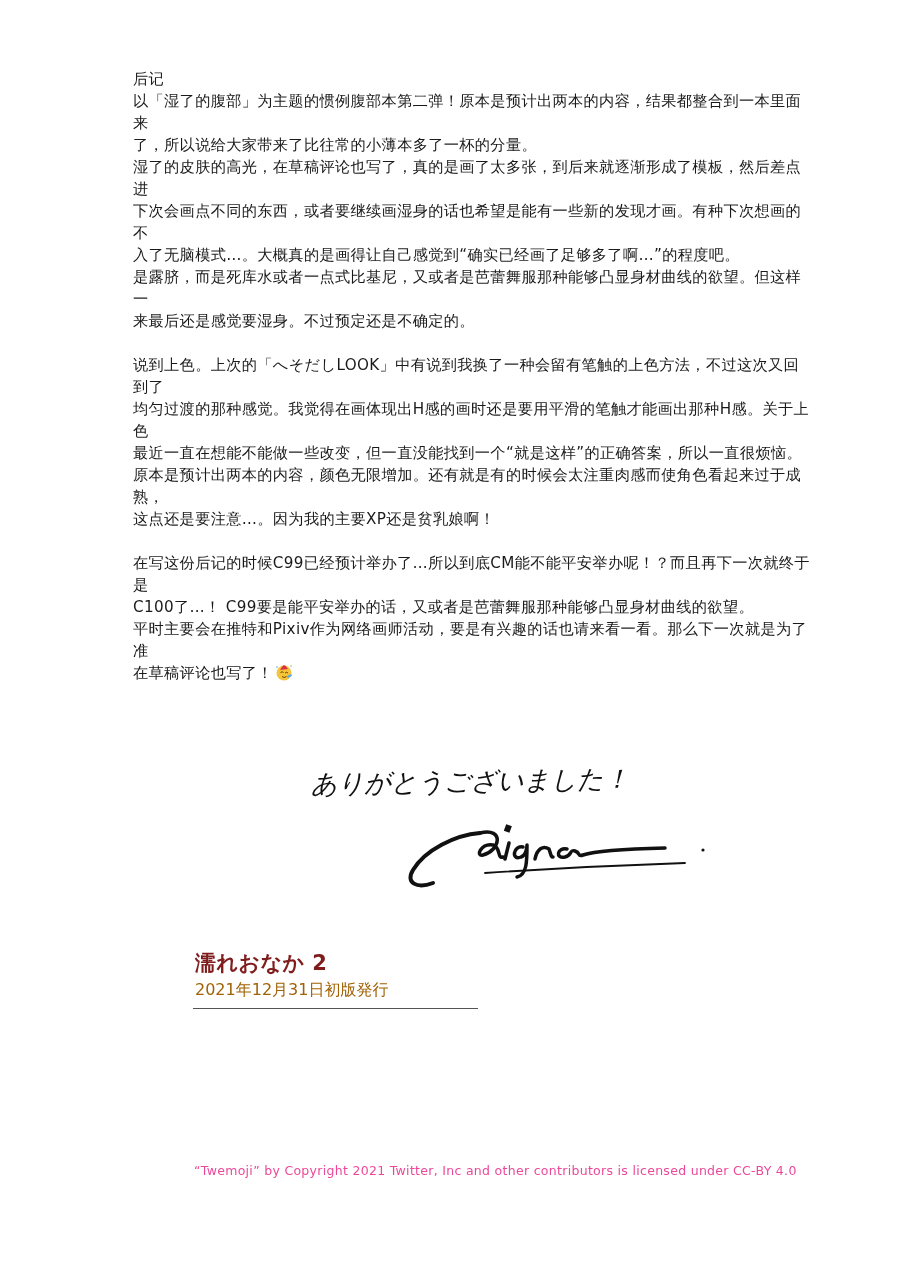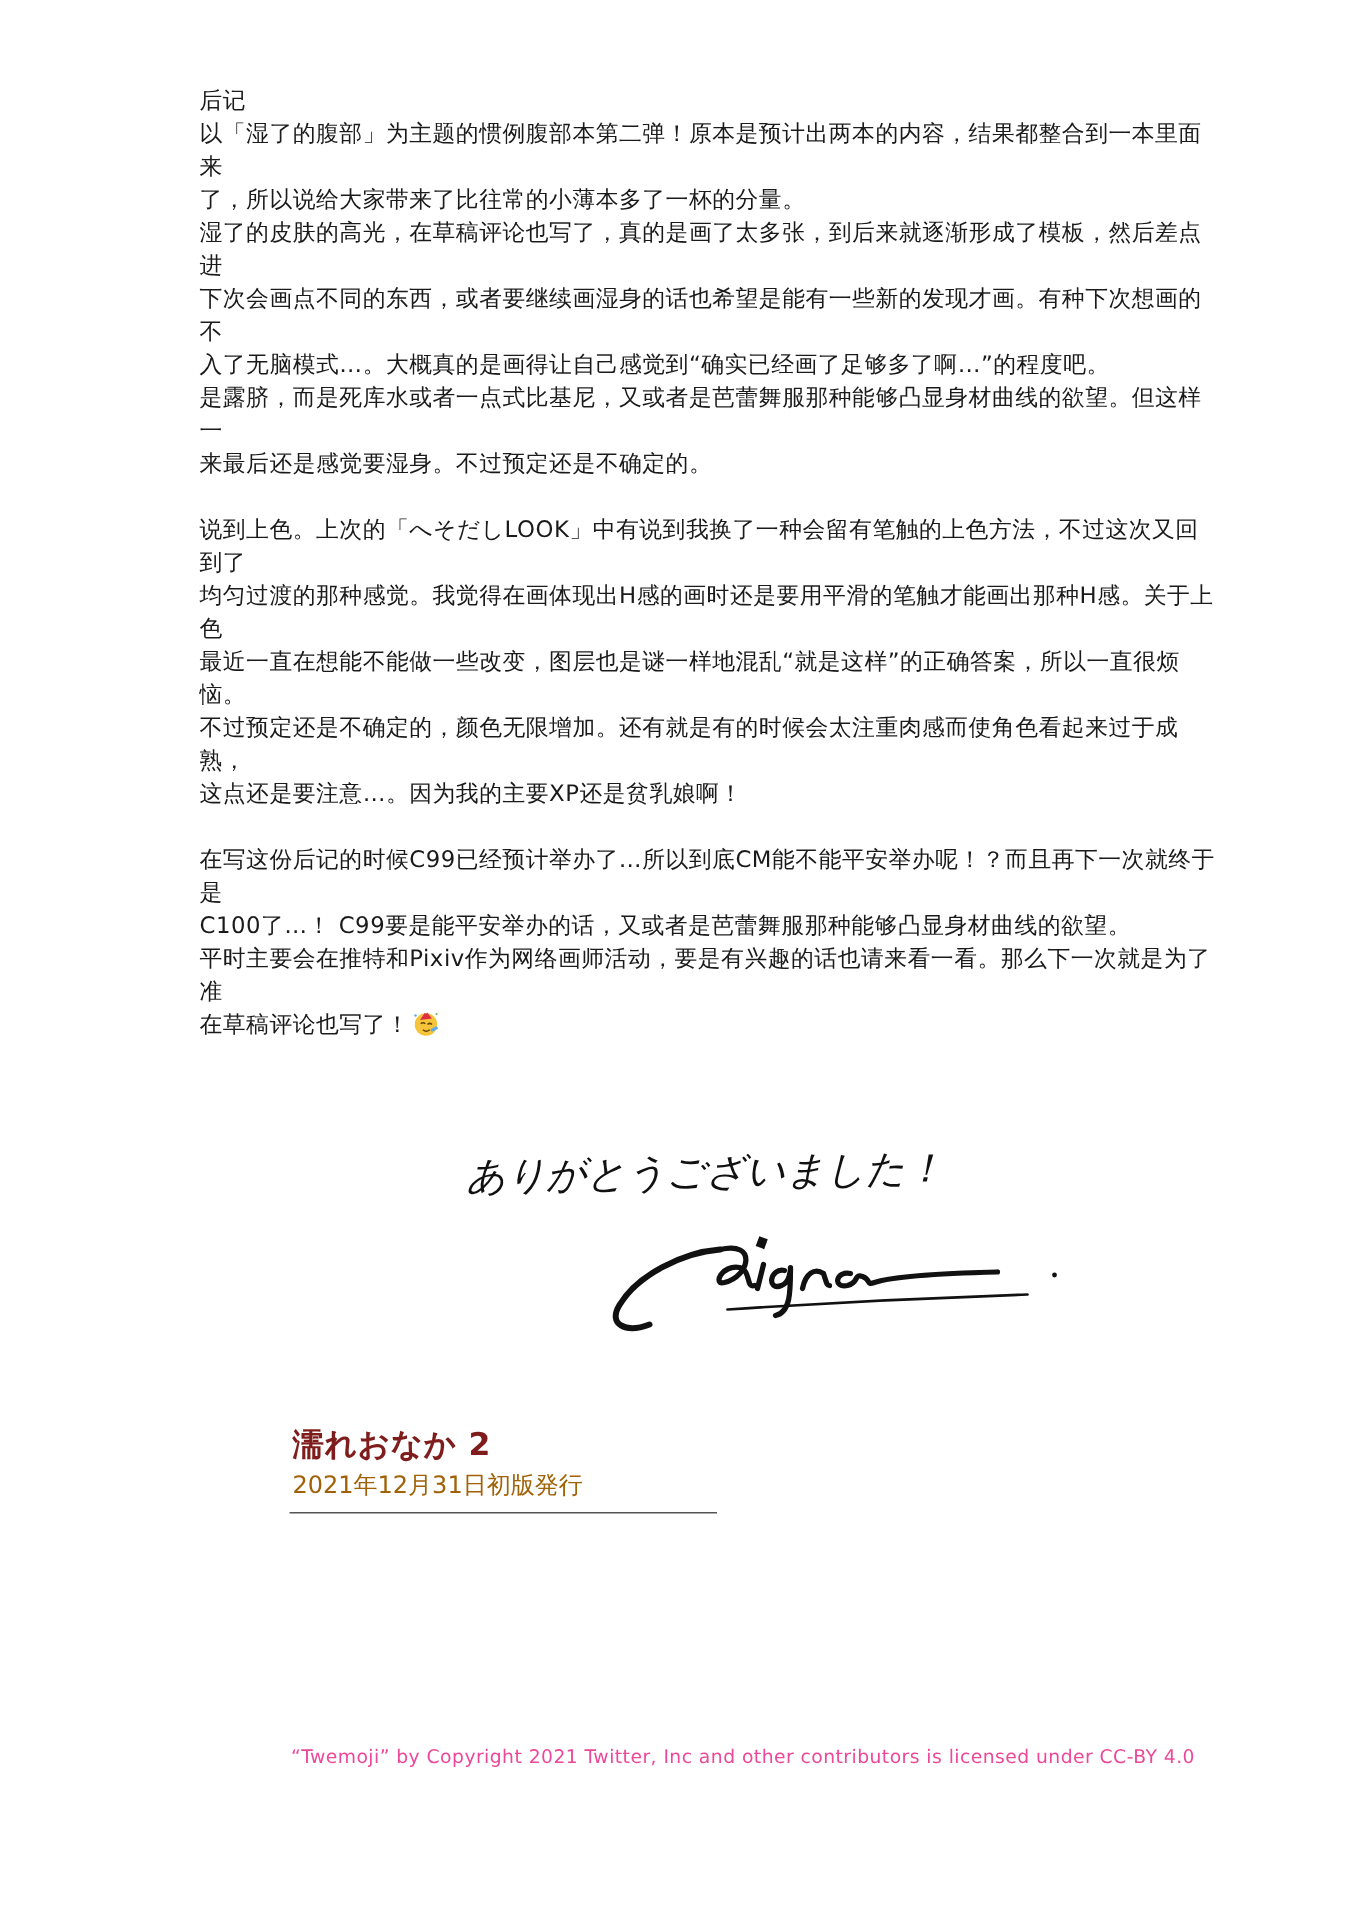--- a/index.html
+++ b/index.html
@@ -2,21 +2,21 @@
 <html><head>
   <meta charset="utf-8">
   <style>
     html, body { margin: 0; padding: 0; background: #ffffff; }
     body {
       width: 906px; height: 1280px; position: relative; overflow: hidden;
       font-family: "DejaVu Sans", "Liberation Sans", sans-serif;
       color: #1a1a1a;
     }
     .afterword {
-      position: absolute; left: 133px; top: 56px; width: 680px;
+      position: absolute; left: 133px; top: 68px; width: 680px;
       font-size: 15.2px; line-height: 22px; letter-spacing: 0.35px;
     }
     .afterword p { margin: 0; }
     .afterword .gap { height: 22px; }
     .emoji {
       display: inline-block; width: 18px; height: 18px; vertical-align: -3px;
       margin-left: 2px;
     }
     .thanks-sig {
       position: absolute; left: 305px; top: 765px; width: 420px; height: 130px;
@@ -54,22 +54,22 @@
     <p>下次会画点不同的东西，或者要继续画湿身的话也希望是能有一些新的发现才画。有种下次想画的不</p>
     <p>入了无脑模式…。大概真的是画得让自己感觉到“确实已经画了足够多了啊…”的程度吧。</p>
     <p>是露脐，而是死库水或者一点式比基尼，又或者是芭蕾舞服那种能够凸显身材曲线的欲望。但这样一</p>
     <p>来最后还是感觉要湿身。不过预定还是不确定的。</p>
   </div>
   <div class="gap"></div>
 
   <div>
     <p>说到上色。上次的「へそだしLOOK」中有说到我换了一种会留有笔触的上色方法，不过这次又回到了</p>
     <p>均匀过渡的那种感觉。我觉得在画体现出H感的画时还是要用平滑的笔触才能画出那种H感。关于上色</p>
-    <p>最近一直在想能不能做一些改变，图层也是谜一样地混乱“就是这样”的正确答案，所以一直很烦恼。</p>
-    <p>不过预定还是不确定的，颜色无限增加。还有就是有的时候会太注重肉感而使角色看起来过于成熟，</p>
+    <p>最近一直在想能不能做一些改变，但一直没能找到一个“就是这样”的正确答案，所以一直很烦恼。</p>
+    <p>原本是预计出两本的内容，颜色无限增加。还有就是有的时候会太注重肉感而使角色看起来过于成熟，</p>
     <p>这点还是要注意…。因为我的主要XP还是贫乳娘啊！</p>
   </div>
   <div class="gap"></div>
 
   <div>
     <p>在写这份后记的时候C99已经预计举办了…所以到底CM能不能平安举办呢！？而且再下一次就终于是</p>
     <p>C100了…！ C99要是能平安举办的话，又或者是芭蕾舞服那种能够凸显身材曲线的欲望。</p>
     <p>平时主要会在推特和Pixiv作为网络画师活动，要是有兴趣的话也请来看一看。那么下一次就是为了准</p>
     <p><span>在草稿评论也写了！</span><span class="emoji"><svg width="18" height="18" viewBox="0 0 36 36">
             <circle cx="18" cy="20" r="15" fill="#f5c43a"></circle>

